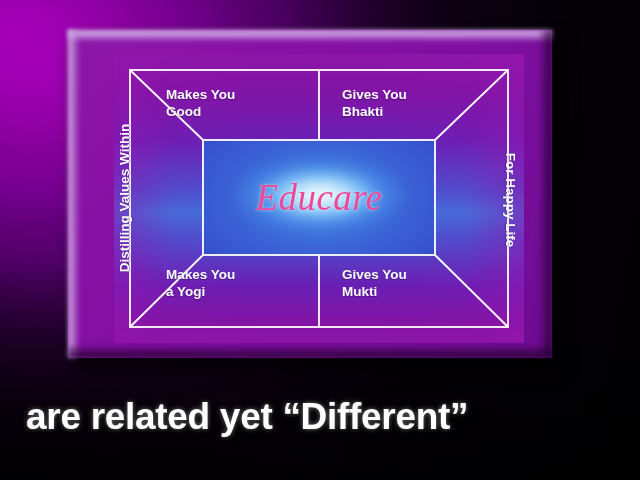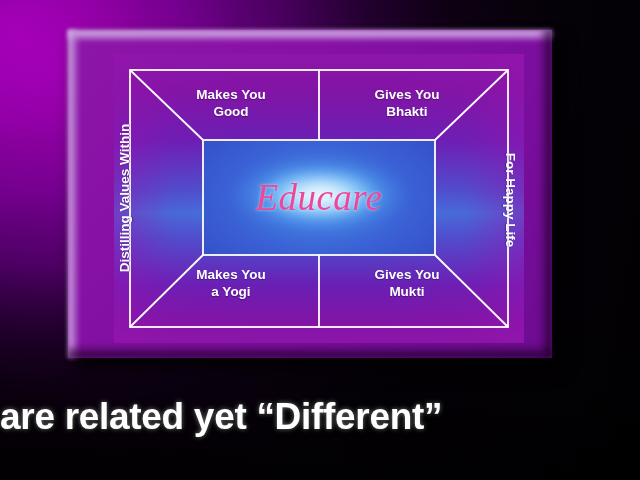--- a/index.html
+++ b/index.html
@@ -167,21 +167,21 @@
     text-shadow: 0 0 3px rgba(255,255,255,0.55);
   }
 
   
   .qlabel {
     position: absolute;
     color: #ffffff;
     font-weight: bold;
     font-size: 13.5px;
     line-height: 17px;
-    text-align: center;
+    text-align: left;
     white-space: pre-line;
     text-shadow: 0 1px 1px rgba(0,0,0,0.35);
   }
   .q-tl { left: 46px;  top: 26px;  width: 130px; }
   .q-tr { left: 222px; top: 26px;  width: 130px; }
   .q-bl { left: 46px;  top: 206px; width: 130px; }
   .q-br { left: 222px; top: 206px; width: 130px; }
 
   
   .vlabel {
@@ -197,21 +197,21 @@
     transform: translate(-50%, -50%) rotate(-90deg);
   }
   .v-right {
     left: 390px; top: 140px;
     transform: translate(-50%, -50%) rotate(90deg);
   }
 
   
   .caption {
     position: absolute;
-    left: 0;
+    left: 26px;
     top: 396px;
     color: #ffffff;
     font-weight: bold;
     font-size: 37px;
     letter-spacing: -0.3px;
     text-shadow:
       0 0 5px rgba(255,255,255,0.45),
       2px 3px 5px rgba(0,0,0,0.95),
       1px 2px 2px rgba(0,0,0,0.9);
     white-space: nowrap;

